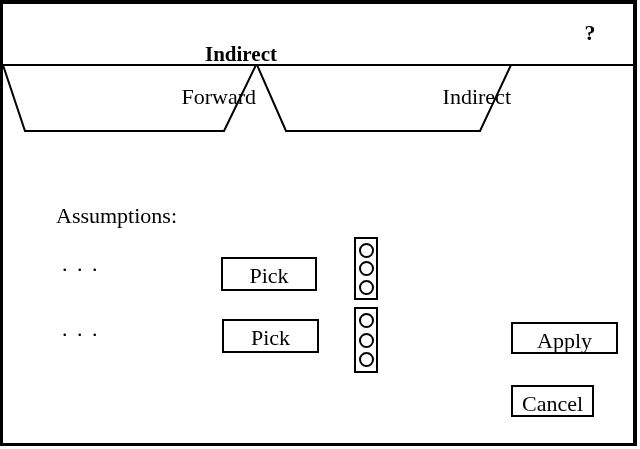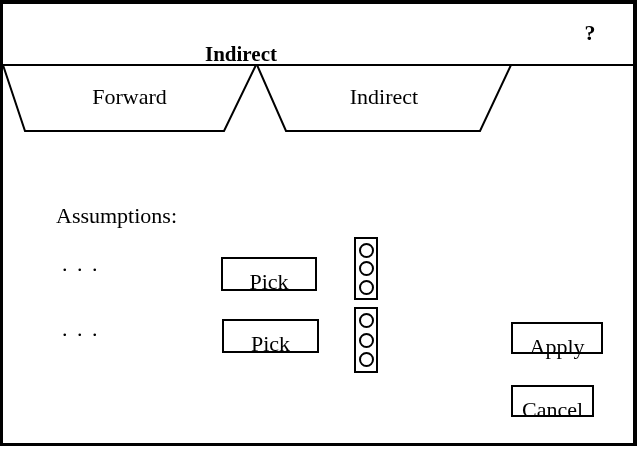--- a/index.html
+++ b/index.html
@@ -17,36 +17,36 @@
     left:0;top:0;width:637px;height:446px;
     border:3px solid #000;border-top-width:4px;border-right-width:4px;
     background:#ffffff;
   }
   .op-label{left:45px;top:19px;font-size:23px;font-weight:bold;white-space:nowrap;}
   .op-value{left:205px;top:12px;font-size:21px;font-weight:bold;white-space:nowrap;margin-top:30px;}
   .help-btn{left:575px;top:18px;width:30px;height:30px;font-size:22px;font-weight:bold;
     text-align:center;cursor:pointer;background:transparent;border:none;
     font-family:"Liberation Serif", serif;}
   .tabs-svg{left:0;top:63px;}
-  .tab-label{top:82px;height:30px;font-size:22px;text-align:center;cursor:pointer;
+  .tab-label{top:82px;height:30px;font-size:22px;text-align:right;cursor:pointer;
     line-height:30px;}
   .tab-label.fwd{left:3px;width:253px;}
   .tab-label.bwd{left:257px;width:254px;}
   .assumptions{left:45px;top:203px;font-size:22px;margin-left:11px;}
   .dots{left:62px;font-size:22px;letter-spacing:2px;white-space:pre;}
   .dots.r1{top:251px;}
   .dots.r2{top:316px;}
   .btn{
     border:2px solid #000;background:#ffffff;text-align:center;
     font-family:"Liberation Serif", serif;font-size:22px;color:#000;
-    padding:8px;cursor:pointer;line-height:29px;
+    padding:2px;cursor:pointer;line-height:29px;
   }
   .pick1{left:221px;top:257px;width:96px;height:34px;}
   .pick2{left:222px;top:319px;width:97px;height:34px;}
-  .apply{left:511px;top:322px;width:92px;height:32px;}
+  .apply{left:511px;top:322px;width:107px;height:32px;}
   .cancel{left:511px;top:385px;width:83px;height:32px;}
   .selector{
     width:24px;border:2px solid #000;background:#fff;
     display:flex;flex-direction:column;align-items:center;
     justify-content:space-evenly;cursor:pointer;
   }
   .sel1{left:354px;top:237px;height:63px;}
   .sel2{left:354px;top:307px;height:66px;}
   .dot{
     display:block;width:15px;height:15px;border:2px solid #000;border-radius:50%;

